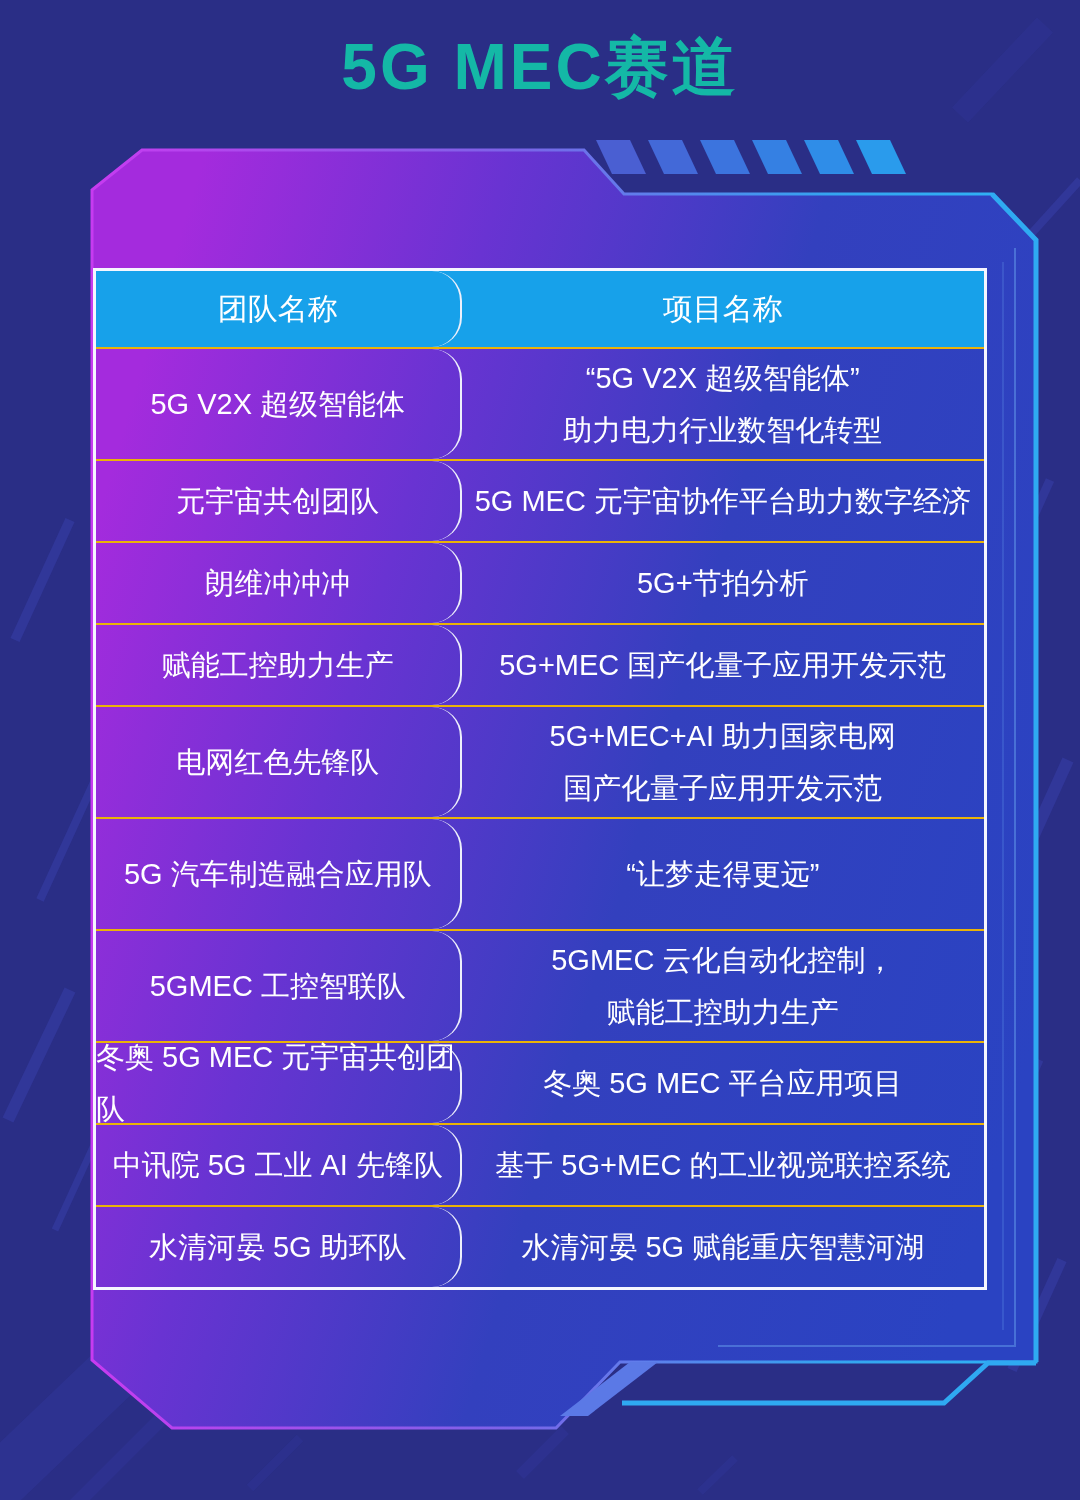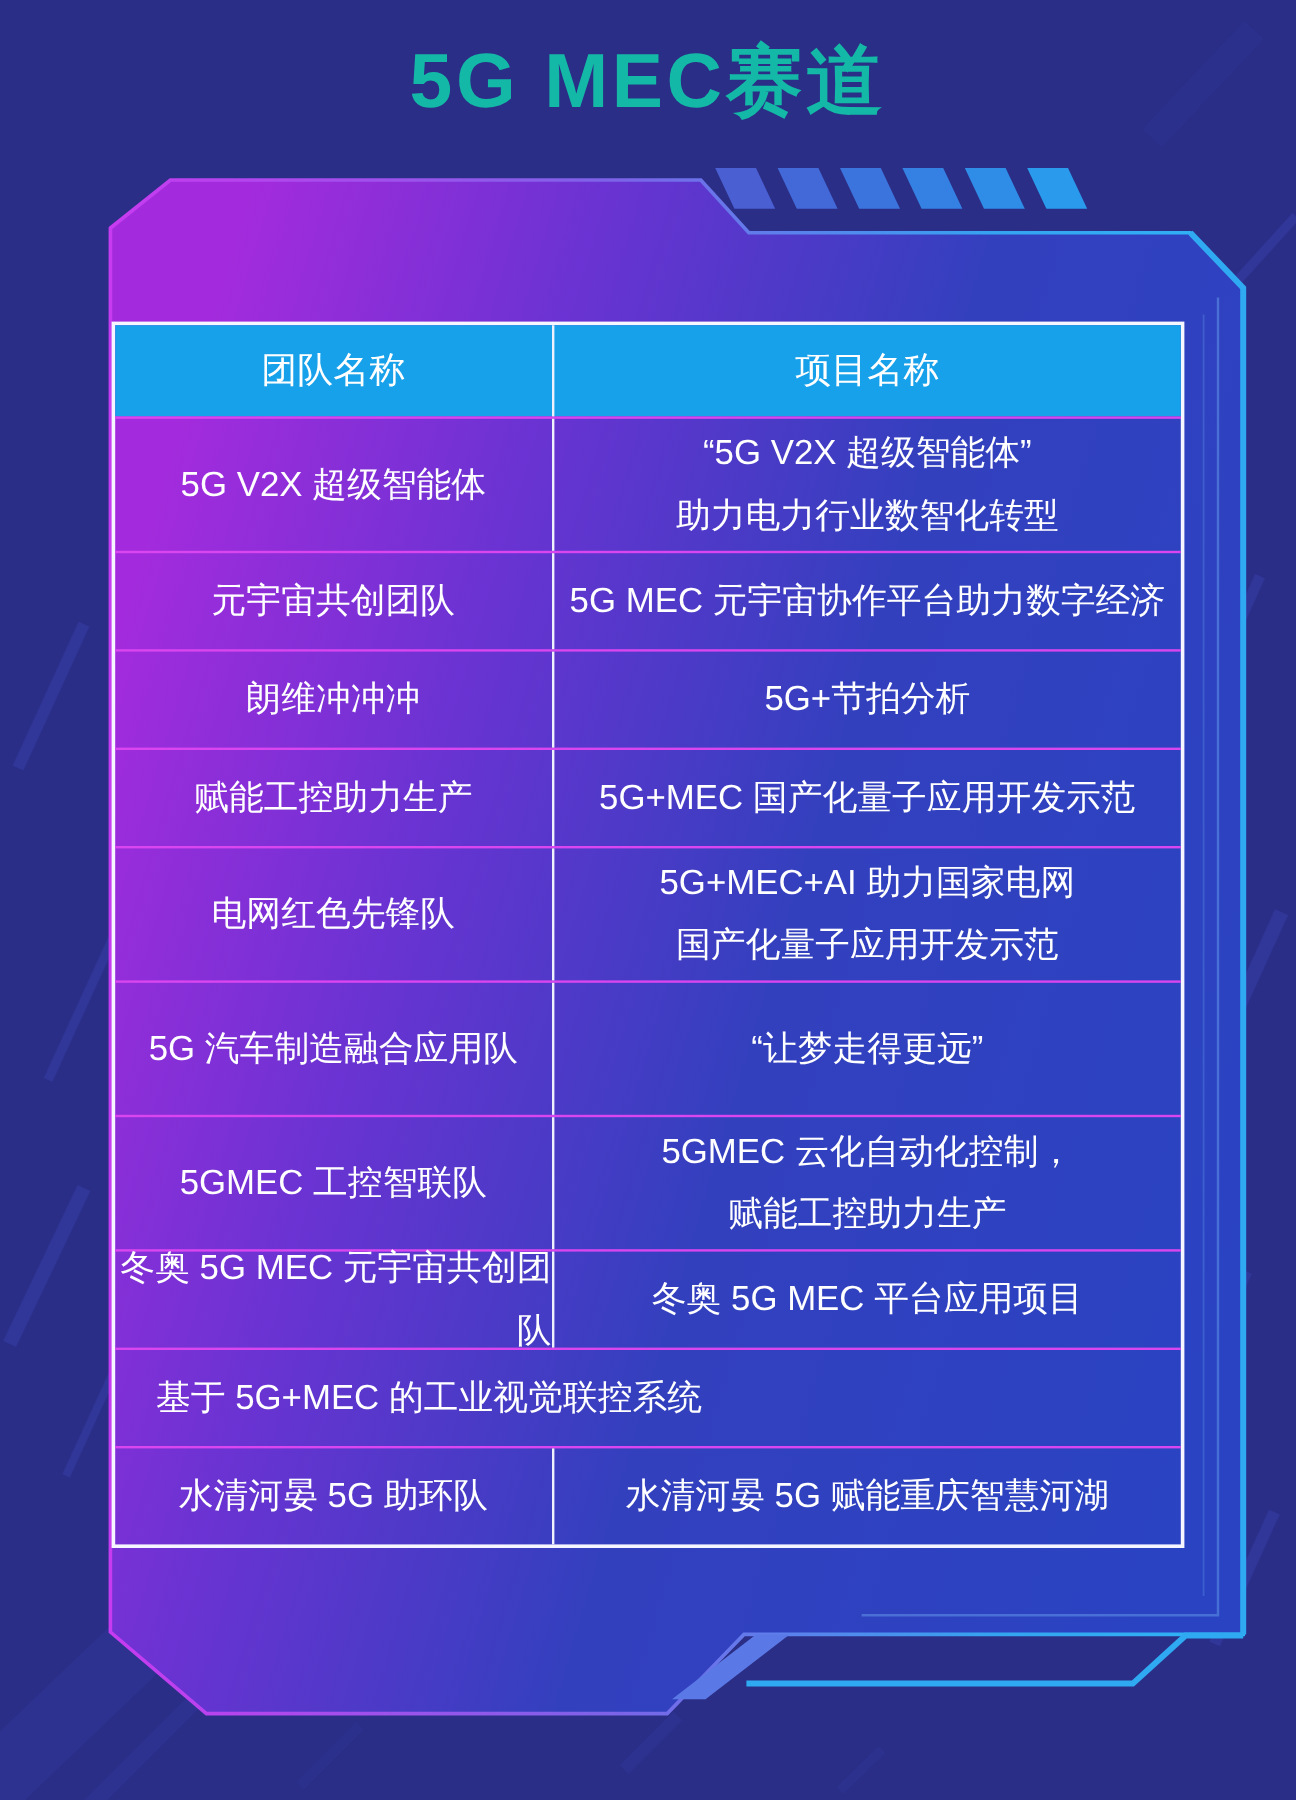--- a/index.html
+++ b/index.html
@@ -22,32 +22,33 @@
     z-index: 2;
   }
   .teams-table {
     position: absolute; left: 93px; top: 268px; width: 894px;
     border: 3px solid #f5f6ff;
     z-index: 2;
     color: #ffffff;
   }
   .t-row {
     display: flex; width: 100%;
-    border-top: 2px solid #d946ef;
+    border-top: 2px solid #eab308;
   }
   .t-row:first-child { border-top: none; }
   .t-header { height: 76px; background: #17a1ea; }
   .row-s { height: 82px; }
   .row-d { height: 112px; }
   .cell {
     display: flex; flex-direction: column;
     align-items: center; justify-content: center;
-    text-align: right;
+    text-align: left;
     font-size: 29px;
     line-height: 52px;
+    border-radius: 30px;
   }
   .cell-team {
     width: 366px;
     border-right: 2px solid #eef0fb;
   }
   .cell-project { width: 523px; }
   .t-header .cell { font-size: 30px; }
   .proj-line { display: block; }
 </style>
 </head>
@@ -173,20 +174,21 @@
   </div>
 
   <div class="t-row row-s">
     <div class="cell cell-team">冬奥 5G MEC 元宇宙共创团队</div>
     <div class="cell cell-project">
       <span class="proj-line">冬奥 5G MEC 平台应用项目</span>
     </div>
   </div>
 
   <div class="t-row row-s">
+    <div class="cell cell-team">中讯院 5G 工业 AI 先锋队</div>
     <div class="cell cell-project">
       <span class="proj-line">基于 5G+MEC 的工业视觉联控系统</span>
     </div>
   </div>
 
   <div class="t-row row-s">
     <div class="cell cell-team">水清河晏 5G 助环队</div>
     <div class="cell cell-project">
       <span class="proj-line">水清河晏 5G 赋能重庆智慧河湖</span>
     </div>

